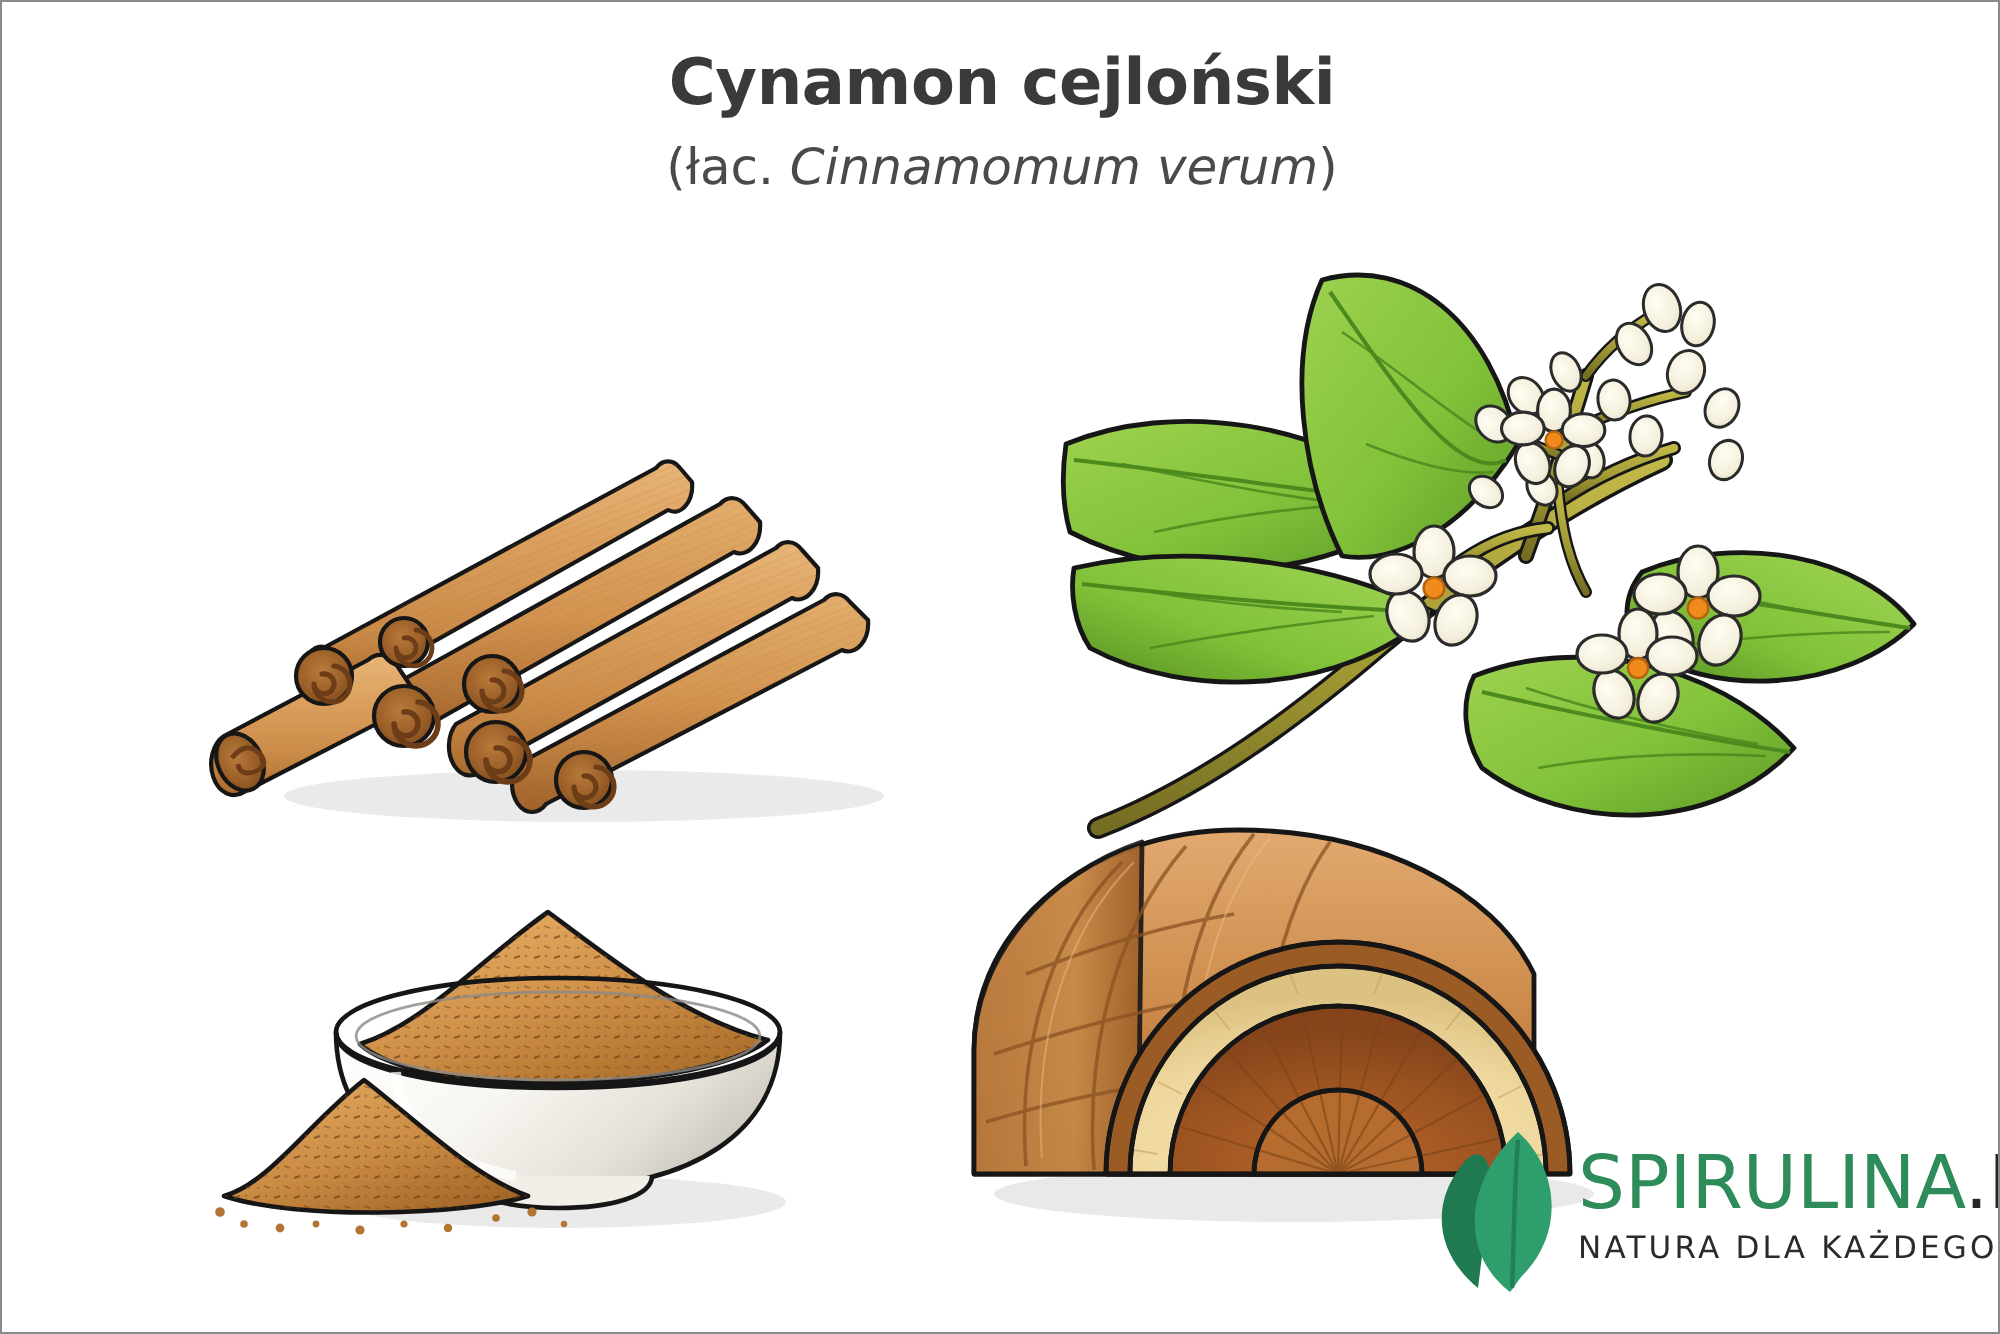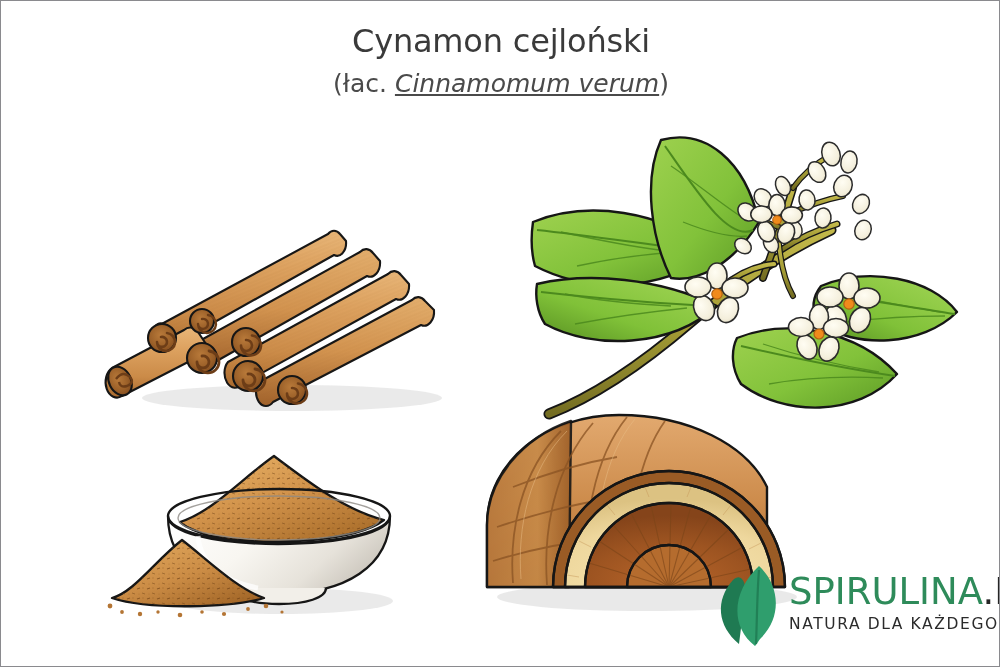--- a/index.html
+++ b/index.html
@@ -24,35 +24,34 @@
   .title-block {
     position: absolute;
     left: 0;
     top: 22px;
     width: 1000px;
     text-align: center;
   }
   .main-title {
     font-family: "DejaVu Sans", sans-serif;
     font-size: 32px;
-    font-weight: normal;
+    font-weight: bold;
     color: #3a3a3a;
     letter-spacing: -0.2px;
     line-height: 1.15;
   }
   .sub-title {
     margin-top: 10px;
     font-family: "DejaVu Sans", sans-serif;
     font-size: 25px;
     color: #4a4a4a;
     line-height: 1.15;
   }
   .sub-title .latin {
     font-style: italic;
-    text-decoration: underline;
   }
 
   
   .art {
     position: absolute;
   }
   .art svg { display: block; overflow: visible; }
 
   #sticks-art  { left: 95px;  top: 215px; width: 365px; height: 200px; }
   #branch-art  { left: 530px; top: 125px; width: 430px; height: 310px; }

